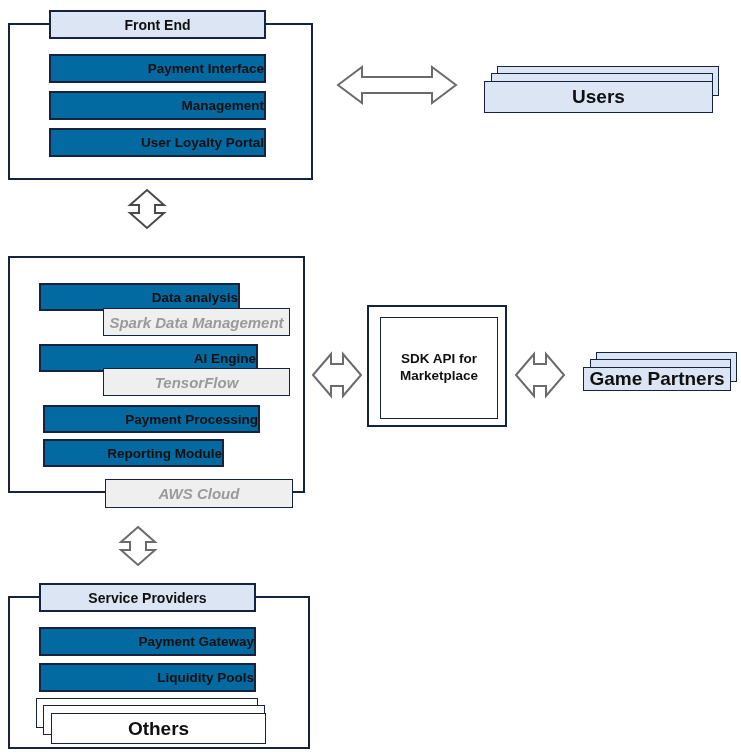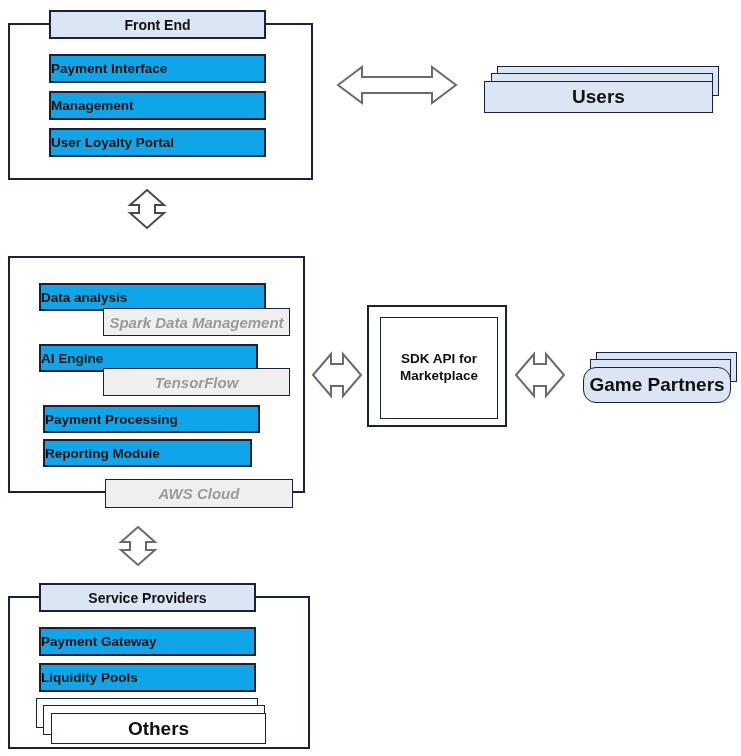--- a/index.html
+++ b/index.html
@@ -35,25 +35,25 @@
     display: flex;
     align-items: center;
     justify-content: center;
     font-weight: bold;
     font-size: 14px;
     color: #101010;
   }
 
   
   .item {
-    background: #0ea5e9;
-    border: 2px solid #15233f;
-    display: flex;
-    align-items: center;
-    justify-content: flex-start;
+    background: #0369a1;
+    border: 2px solid #15233f;
+    display: flex;
+    align-items: center;
+    justify-content: flex-end;
     font-weight: bold;
     font-size: 13.5px;
     color: #101010;
   }
 
   
   .tech {
     background: #efefef;
     border: 1.6px solid #15233f;
     display: flex;
@@ -142,41 +142,41 @@
 
   <div class="abs arrow" style="left:127px; top:188px; width:40px; height:42px;">
     <svg width="40" height="42" viewBox="0 0 40 42">
       <polygon points="20,2 37,17 28,17 28,25 37,25 20,40 3,25 12,25 12,17 3,17" fill="#ffffff" stroke="#4a4a4a" stroke-width="2" stroke-linejoin="miter"></polygon>
     </svg>
   </div>
 
   <div class="abs group-box" style="left:8px; top:256px; width:297px; height:237px;"></div>
 
 
-  <div class="abs item" style="left:39px; top:283px; width:227px; height:28px;">
+  <div class="abs item" style="left:39px; top:283px; width:201px; height:28px;">
     <span>Data analysis</span>
   </div>
 
   <div class="abs tech" style="left:103px; top:308px; width:187px; height:28px;">
     <span>Spark Data Management</span>
   </div>
 
   <div class="abs item" style="left:39px; top:344px; width:219px; height:28px;">
     <span>AI Engine</span>
   </div>
 
   <div class="abs tech" style="left:103px; top:368px; width:187px; height:28px;">
     <span>TensorFlow</span>
   </div>
 
   <div class="abs item" style="left:43px; top:405px; width:217px; height:28px;">
     <span>Payment Processing</span>
   </div>
 
-  <div class="abs item" style="left:43px; top:439px; width:209px; height:28px;">
+  <div class="abs item" style="left:43px; top:439px; width:181px; height:28px;">
     <span>Reporting Module</span>
   </div>
 
   <div class="abs tech" style="left:105px; top:479px; width:188px; height:29px;">
     <span>AWS Cloud</span>
   </div>
 
   <div class="abs arrow" style="left:311px; top:350px; width:52px; height:50px;">
     <svg width="52" height="50" viewBox="0 0 52 50">
       <polygon points="2,25 20,4 20,14 32,14 32,4 50,25 32,46 32,36 20,36 20,46" fill="#ffffff" stroke="#6b6b6b" stroke-width="2" stroke-linejoin="miter"></polygon>
@@ -194,21 +194,21 @@
 
   <div class="abs arrow" style="left:514px; top:350px; width:52px; height:50px;">
     <svg width="52" height="50" viewBox="0 0 52 50">
       <polygon points="2,25 20,4 20,14 32,14 32,4 50,25 32,46 32,36 20,36 20,46" fill="#ffffff" stroke="#6b6b6b" stroke-width="2" stroke-linejoin="miter"></polygon>
     </svg>
   </div>
 
   <div class="stack blue" style="left:583px; top:352px; width:155px; height:50px;">
     <div class="layer" style="left:13px; top:0px; width:141px; height:30px;"></div>
     <div class="layer" style="left:7px; top:7px; width:141px; height:30px;"></div>
-    <div class="layer front" style="left:0px; top:15px; width:148px; height:36px;border-radius:13px;">
+    <div class="layer front" style="left:0px; top:15px; width:148px; height:24px;">
       <span>Game Partners</span>
     </div>
   </div>
 
   <div class="abs arrow" style="left:118px; top:525px; width:40px; height:42px;">
     <svg width="40" height="42" viewBox="0 0 40 42">
       <polygon points="20,2 37,17 28,17 28,25 37,25 20,40 3,25 12,25 12,17 3,17" fill="#ffffff" stroke="#6b6b6b" stroke-width="2" stroke-linejoin="miter"></polygon>
     </svg>
   </div>
 

